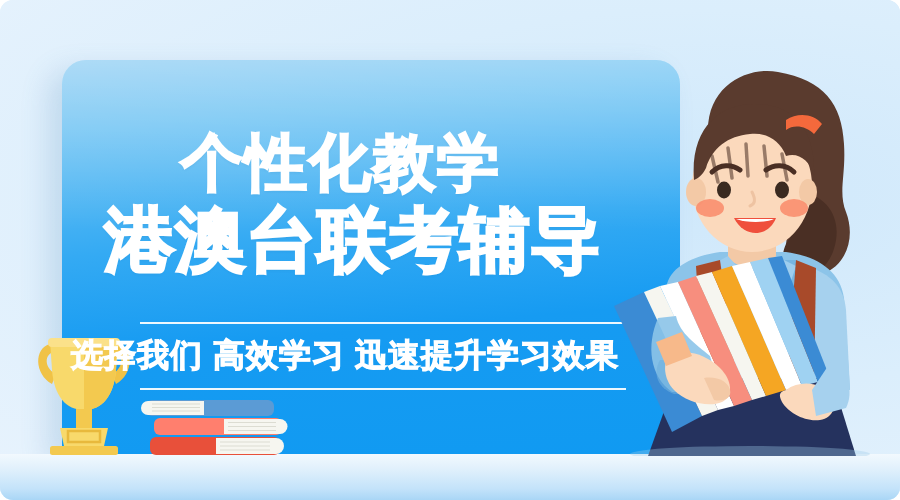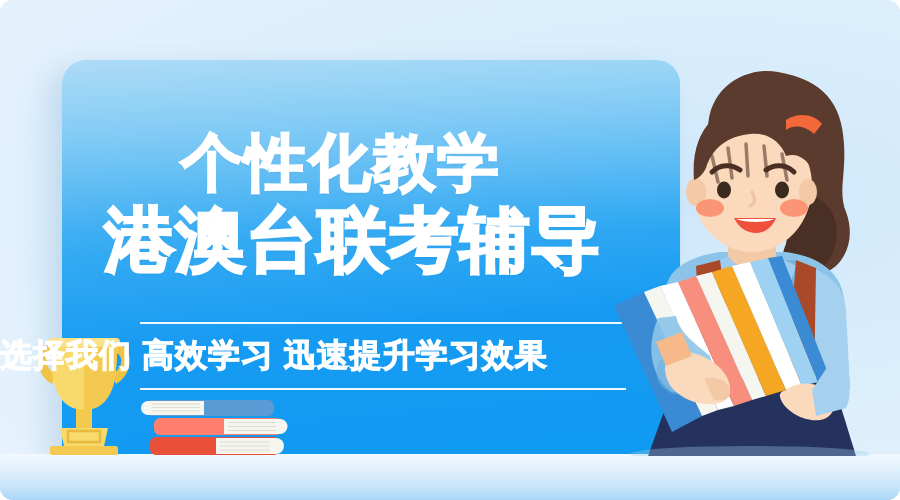--- a/index.html
+++ b/index.html
@@ -62,21 +62,21 @@
   }
 
   
   .rule{
     position:absolute;left:140px;width:486px;height:2px;
     background:#ffffff;opacity:.92;z-index:6;
   }
   .rule-top{top:322px;}
   .rule-bottom{top:388px;}
   .subtitle{
-    position:absolute;left:0;top:334px;width:690px;
+    position:absolute;left:0;top:334px;width:690px;text-align:center;
     font-size:32px;line-height:42px;color:#ffffff;font-weight:700;
     letter-spacing:1px;z-index:7;
     -webkit-text-stroke:1.1px #ffffff;
     font-family:"Liberation Sans","DejaVu Sans",sans-serif;
   }
 
   
   .trophy{position:absolute;left:30px;top:330px;width:108px;height:126px;z-index:5;}
 
   

